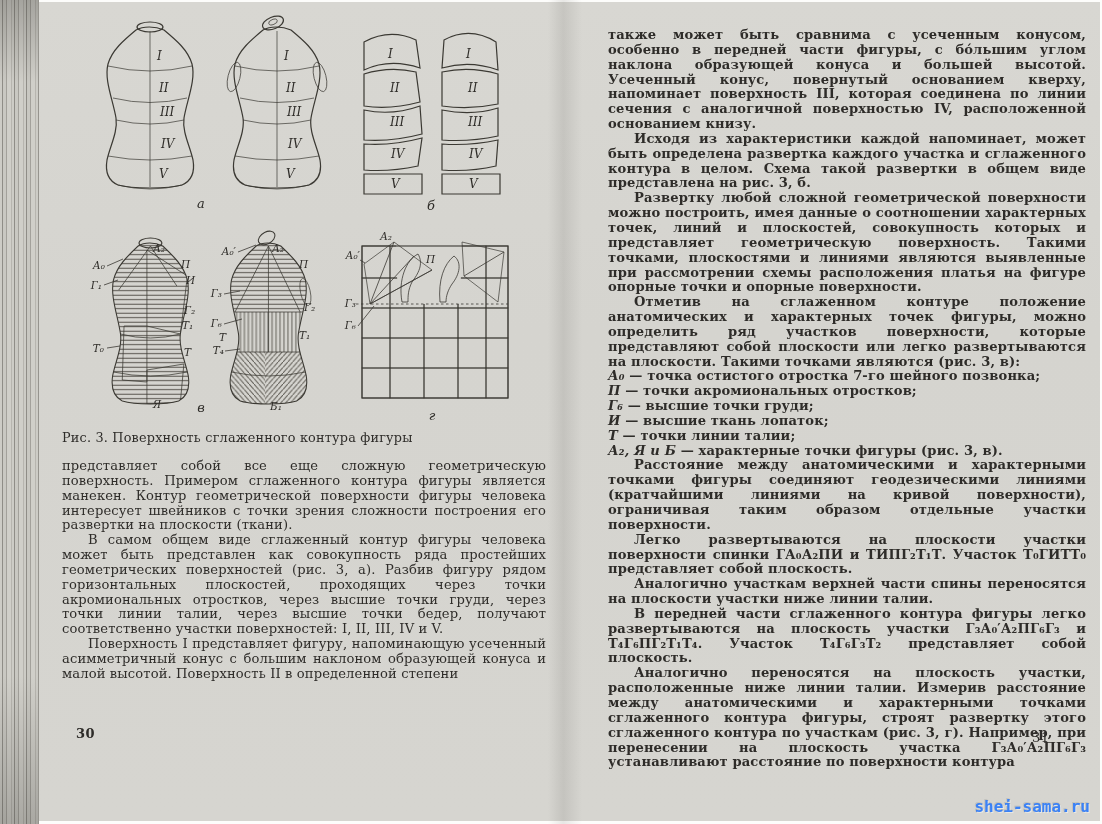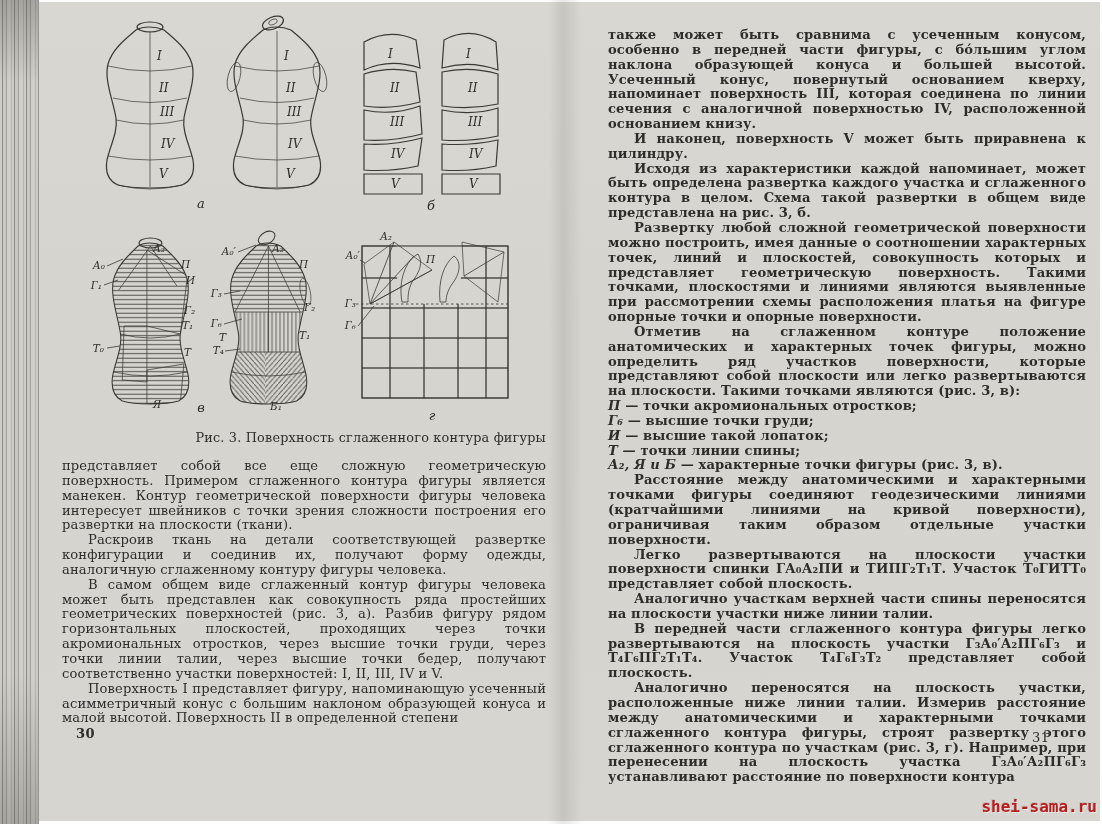--- a/index.html
+++ b/index.html
@@ -14,27 +14,27 @@
      border-right:1px solid #96948e;}
   #gutter{position:absolute;left:548px;top:0;bottom:0;width:34px;
      background:linear-gradient(90deg,rgba(0,0,0,0) 0%,rgba(80,78,74,.13) 45%,rgba(0,0,0,0) 100%);}
   .page-text p{margin:0;text-align:justify;font-size:13.1px;line-height:14.85px;letter-spacing:.12px;}
   .page-text p.ind{text-indent:26px;}
   .defs p{text-align:left;}
   .defs .term{font-style:italic;}
   #left-page{position:absolute;left:62px;top:12px;width:484px;}
   #figure-art{position:relative;width:500px;height:414px;margin-left:-2px;}
   #figure-art svg{position:absolute;left:0;top:0;}
-  #figure-caption{text-align:right;font-size:12.8px;letter-spacing:.2px;margin:4px 0 14px 0;}
+  #figure-caption{text-align:left;font-size:12.8px;letter-spacing:.2px;margin:4px 0 14px 0;}
   #right-page{position:absolute;left:608px;top:28px;width:478px;font-weight:bold;}
   .pagenum{position:absolute;font-size:13px;letter-spacing:.5px;}
   #pagenum-left{left:76px;top:726px;font-weight:bold;}
   #pagenum-right{left:1032px;top:730px;}
-  #watermark{position:absolute;right:5px;bottom:8px;
-     font-family:"DejaVu Sans Mono", monospace;font-weight:bold;font-size:16px;color:#b91c1c;
+  #watermark{position:absolute;right:12px;bottom:8px;
+     font-family:"DejaVu Sans Mono", monospace;font-weight:bold;font-size:16px;color:#3b82f6;
      text-shadow:1px 1px 0 #e9e9e5,-1px -1px 0 #c2c2be, 0 0 1px #777;}
   
   .ln{fill:none;stroke:#3b3933;stroke-width:1.2;}
   .ln-thin{fill:none;stroke:#3b3933;stroke-width:.7;}
   .seam{fill:none;stroke:#3b3933;stroke-width:.8;}
   .numeral{font:italic 12px "DejaVu Serif", serif;fill:#2f2d29;}
   .ptlabel{font:italic 10.5px "DejaVu Serif", serif;fill:#2f2d29;}
   .grouplabel{font:italic 13px "DejaVu Serif", serif;fill:#2f2d29;}
 </style>
 </head>
@@ -220,37 +220,36 @@
         <text class="ptlabel" x="366" y="251">П</text>
         <text class="ptlabel" x="296" y="295" text-anchor="end">Г₃</text>
         <text class="ptlabel" x="296" y="317" text-anchor="end">Г₆</text>
         <text class="grouplabel" x="372" y="408" text-anchor="middle">г</text>
       </svg>
     </div>
 
     <div id="figure-caption">Рис. 3. Поверхность сглаженного контура фигуры</div>
 
     <p>представляет собой все еще сложную геометрическую поверхность. Примером сглаженного контура фигуры является манекен. Контур геометрической поверхности фигуры человека интересует швейников с точки зрения сложности построения его развертки на плоскости (ткани).</p>
-    <p class="ind">Раскроив ткань на детали соответствующей развертке конфигурации и соединив их, получают форму одежды, аналогичную сглаженному контуру фигуры человека.</p>
     <p class="ind">В самом общем виде сглаженный контур фигуры человека может быть представлен как совокупность ряда простейших геометрических поверхностей (рис. 3, а). Разбив фигуру рядом горизонтальных плоскостей, проходящих через точки акромиональных отростков, через высшие точки груди, через точки линии талии, через высшие точки бедер, получают соответственно участки поверхностей: I, II, III, IV и V.</p>
     <p class="ind">Поверхность I представляет фигуру, напоминающую усеченный асимметричный конус с большим наклоном образующей конуса и малой высотой. Поверхность II в определенной степени</p>
   </div>
   <div id="pagenum-left" class="pagenum">30</div>
 
   <div id="right-page" class="page-text">
     <p>также может быть сравнима с усеченным конусом, особенно в передней части фигуры, с бо́льшим углом наклона образующей конуса и большей высотой. Усеченный конус, повернутый основанием кверху, напоминает поверхность III, которая соединена по линии сечения с аналогичной поверхностью IV, расположенной основанием книзу.</p>
-    <p class="ind">И наконец, поверхность V может быть приравнена к цилиндру.</p>
     <p class="ind">Исходя из характеристики каждой напоминает, может быть определена развертка каждого участка и сглаженного контура в целом. Схема такой развертки в общем виде представлена на рис. 3, б.</p>
     <p class="ind">Развертку любой сложной геометрической поверхности можно построить, имея данные о соотношении характерных точек, линий и плоскостей, совокупность которых и представляет геометрическую поверхность. Такими точками, плоскостями и линиями являются выявленные при рассмотрении схемы расположения платья на фигуре опорные точки и опорные поверхности.</p>
     <p class="ind">Отметив на сглаженном контуре положение анатомических и характерных точек фигуры, можно определить ряд участков поверхности, которые представляют собой плоскости или легко развертываются на плоскости. Такими точками являются (рис. 3, в):</p>
     <div class="defs">
+      <p><span class="term">А₀</span><span> — точка остистого отростка 7-го шейного позвонка;</span></p>
       <p><span class="term">П</span><span> — точки акромиональных отростков;</span></p>
       <p><span class="term">Г₆</span><span> — высшие точки груди;</span></p>
-      <p><span class="term">И</span><span> — высшие такой лопаток;</span></p>
-      <p><span class="term">Т</span><span> — точки линии спины;</span></p>
+      <p><span class="term">И</span><span> — высшие ткань лопаток;</span></p>
+      <p><span class="term">Т</span><span> — точки линии талии;</span></p>
       <p><span class="term">А₂, Я и Б</span><span> — характерные точки фигуры (рис. 3, в).</span></p>
     </div>
     <p class="ind">Расстояние между анатомическими и характерными точками фигуры соединяют геодезическими линиями (кратчайшими линиями на кривой поверхности), ограничивая таким образом отдельные участки поверхности.</p>
     <p class="ind">Легко развертываются на плоскости участки поверхности спинки ГА₀А₂ПИ и ТИПГ₂Т₁Т. Участок Т₀ГИТТ₀ представляет собой плоскость.</p>
     <p class="ind">Аналогично участкам верхней части спины переносятся на плоскости участки ниже линии талии.</p>
     <p class="ind">В передней части сглаженного контура фигуры легко развертываются на плоскость участки Г₃А₀′А₂ПГ₆Г₃ и Т₄Г₆ПГ₂Т₁Т₄. Участок Т₄Г₆Г₃Т₂ представляет собой плоскость.</p>
     <p class="ind">Аналогично переносятся на плоскость участки, расположенные ниже линии талии. Измерив расстояние между анатомическими и характерными точками сглаженного контура фигуры, строят развертку этого сглаженного контура по участкам (рис. 3, г). Например, при перенесении на плоскость участка Г₃А₀′А₂ПГ₆Г₃ устанавливают расстояние по поверхности контура</p>
   </div>
   <div id="pagenum-right" class="pagenum">31</div>
 

